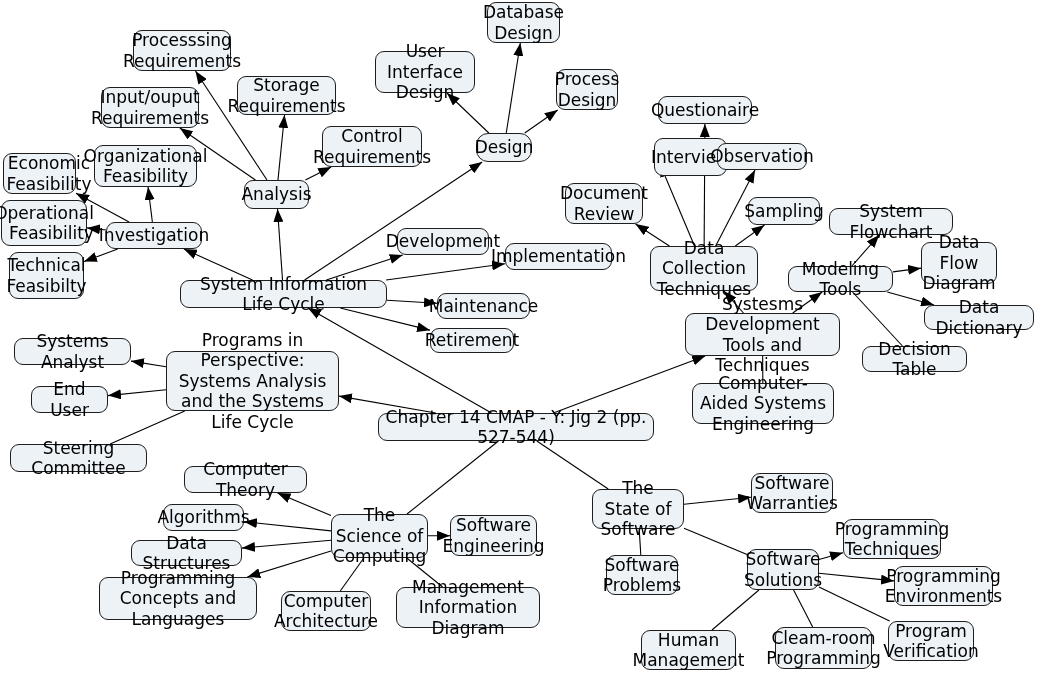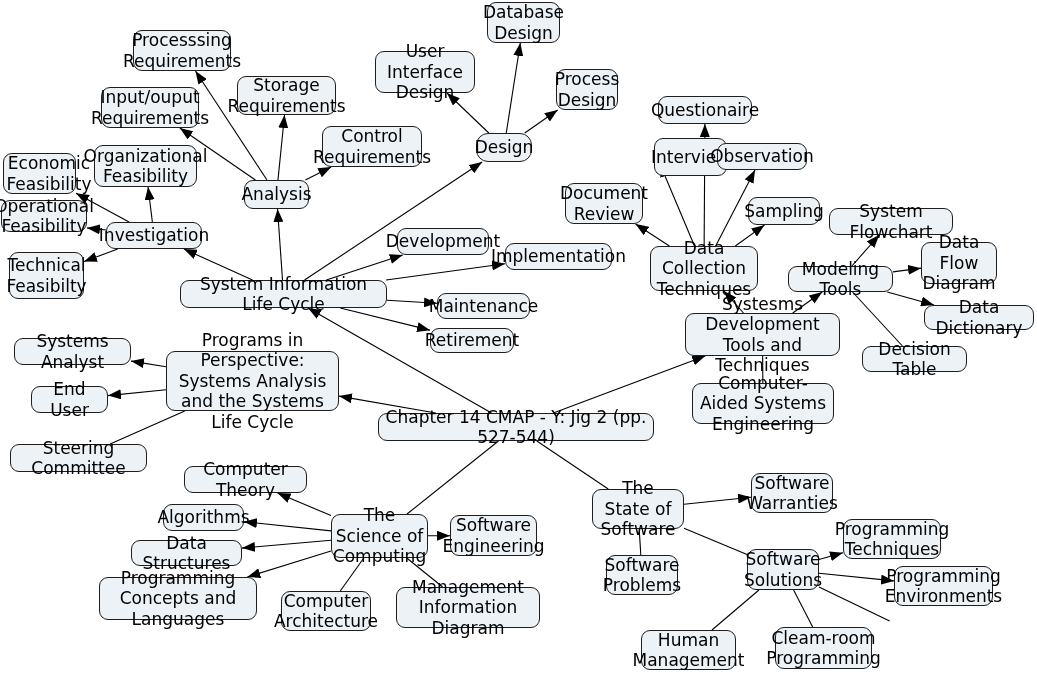--- a/index.html
+++ b/index.html
@@ -106,21 +106,21 @@
   <div class="node" style="left:476px;top:133px;width:56px;height:29px;border-radius:12px;">Design</div>
   <div class="node" style="left:658px;top:96px;width:94px;height:28px;">Questionaire</div>
   <div class="node" style="left:618px;top:138px;width:73px;height:38px;margin-left:36px;">Interview</div>
   <div class="node" style="left:717px;top:143px;width:90px;height:27px;">Observation</div>
   <div class="node" style="left:3px;top:153px;width:73px;height:41px;padding-left:24px;">Economic Feasibility</div>
   <div class="node" style="left:94px;top:145px;width:103px;height:42px;">Organizational Feasibility</div>
   <div class="node" style="left:244px;top:180px;width:65px;height:29px;">Analysis</div>
   <div class="node" style="left:565px;top:183px;width:78px;height:41px;">Document Review</div>
   <div class="node" style="left:748px;top:197px;width:72px;height:28px;">Sampling</div>
   <div class="node" style="left:829px;top:208px;width:124px;height:27px;">System Flowchart</div>
-  <div class="node" style="left:1px;top:200px;width:86px;height:32px;">Operational Feasibility</div>
+  <div class="node" style="left:1px;top:200px;width:86px;height:46px;text-align:right;">Operational Feasibility</div>
   <div class="node" style="left:106px;top:222px;width:96px;height:27px;">Investigation</div>
   <div class="node" style="left:921px;top:242px;width:76px;height:42px;">Data Flow Diagram</div>
   <div class="node" style="left:788px;top:266px;width:105px;height:26px;">Modeling Tools</div>
   <div class="node" style="left:397px;top:228px;width:92px;height:27px;">Development</div>
   <div class="node" style="left:505px;top:243px;width:107px;height:27px;">Implementation</div>
   <div class="node" style="left:650px;top:246px;width:108px;height:45px;">Data Collection Techniques</div>
   <div class="node" style="left:9px;top:252px;width:75px;height:47px;">Technical Feasibilty</div>
   <div class="node" style="left:180px;top:280px;width:207px;height:28px;">System Information Life Cycle</div>
   <div class="node" style="left:437px;top:293px;width:93px;height:26px;">Maintenance</div>
   <div class="node" style="left:924px;top:305px;width:110px;height:25px;">Data Dictionary</div>
@@ -142,13 +142,14 @@
   <div class="node" style="left:843px;top:519px;width:98px;height:40px;">Programming Techniques</div>
   <div class="node" style="left:131px;top:540px;width:111px;height:26px;">Data Structures</div>
   <div class="node" style="left:606px;top:555px;width:72px;height:40px;">Software Problems</div>
   <div class="node" style="left:747px;top:549px;width:72px;height:41px;">Software Solutions</div>
   <div class="node" style="left:894px;top:566px;width:99px;height:40px;">Programming Environments</div>
   <div class="node" style="left:99px;top:577px;width:158px;height:43px;">Programming Concepts and Languages</div>
   <div class="node" style="left:281px;top:591px;width:90px;height:40px;">Computer Architecture</div>
   <div class="node" style="left:396px;top:587px;width:144px;height:41px;">Management Information Diagram</div>
   <div class="node" style="left:641px;top:630px;width:95px;height:40px;">Human Management</div>
   <div class="node" style="left:775px;top:627px;width:97px;height:42px;">Cleam-room Programming</div>
+  <div class="node" style="left:888px;top:621px;width:86px;height:40px;">Program Verification</div>
 </div>
 
 </body></html>

